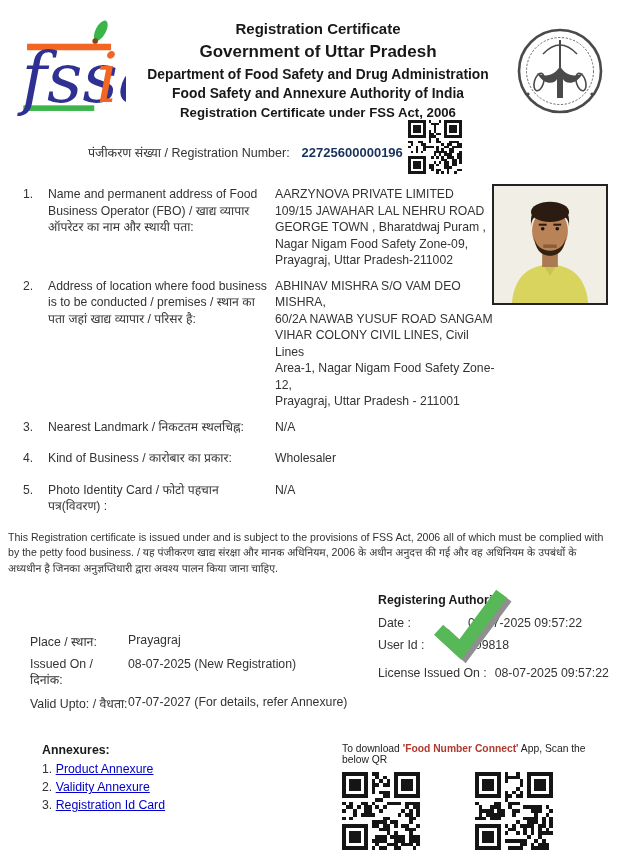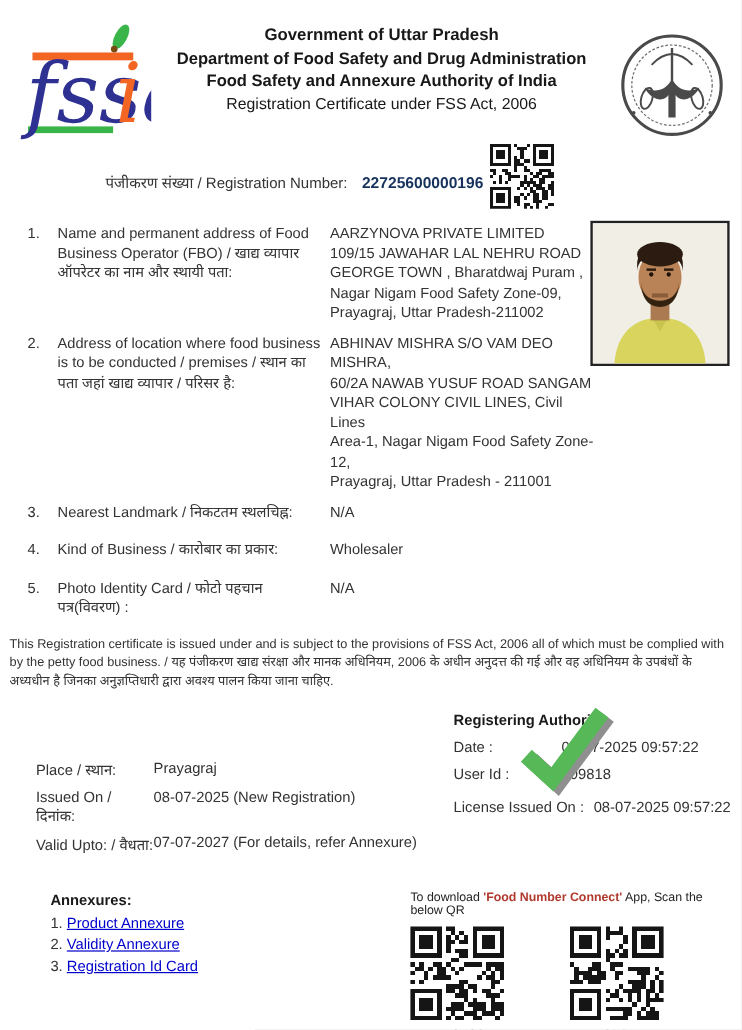--- a/index.html
+++ b/index.html
@@ -5,24 +5,24 @@
   * { margin:0; padding:0; box-sizing:border-box; }
   html,body { background:#e8e8e8; }
   body { font-family:"Liberation Sans","DejaVu Sans",sans-serif; }
   .page { position:relative; width:618px; height:858px; margin:0 auto; background:#ffffff; overflow:hidden; color:#333; }
 
   
   .header { display:flex; padding:12px 8px 0 14px; }
   .logo-box { flex:none; width:112px; height:112px; }
   .titles { flex:1; text-align:center; padding-top:8px; color:#181818; }
   .t1 { font-size:15px; font-weight:bold; margin-bottom:5px; }
-  .t2 { font-size:14px; font-weight:bold; margin-bottom:5px; }
+  .t2 { font-size:17px; font-weight:bold; margin-bottom:5px; }
   .t3 { font-size:13.8px; font-weight:bold; margin-bottom:4px; }
   .t4 { font-size:13.8px; font-weight:bold; margin-bottom:4px; }
-  .t5 { font-size:13.2px; font-weight:normal; }
+  .t5 { font-size:13.2px; font-weight:bold; }
   .seal-box { flex:none; width:100px; height:102px; margin-top:10px; }
 
   
   .reg-row { position:relative; height:58px; margin-top:-4px; }
   .reg-line { position:absolute; top:24px; left:88px; font-size:12.5px; white-space:nowrap; }
   .reg-number { font-weight:bold; color:#16325c; margin-left:12px; font-size:13px; }
   .reg-qr { position:absolute; left:408px; top:0px; width:54px; height:54px; }
 
   
   .items { margin-top:8px; }
@@ -78,20 +78,21 @@
       <svg viewBox="0 0 120 120">
         <rect x="14" y="34" width="90" height="7" fill="#f26522"></rect>
         <rect x="10" y="100" width="76" height="6" fill="#39b54a"></rect>
         <ellipse cx="93" cy="20" rx="5.5" ry="12" fill="#39b54a" transform="rotate(28 93 20)"></ellipse>
         <circle cx="87" cy="31" r="3" fill="#7b4a12"></circle>
         <text x="8" y="96" font-family="'DejaVu Serif',serif" font-style="italic" font-size="74" fill="#2e3192">fssa</text>
         <text x="88" y="96" font-family="'DejaVu Serif',serif" font-style="italic" font-size="74" fill="#f26522">i</text>
       </svg>
     </div>
     <div class="titles">
+      <div class="t1">Registration Certificate</div>
       <div class="t2">Government of Uttar Pradesh</div>
       <div class="t3">Department of Food Safety and Drug Administration</div>
       <div class="t4">Food Safety and Annexure Authority of India</div>
       <div class="t5">Registration Certificate under FSS Act, 2006</div>
     </div>
     <div class="seal-box">
       <svg viewBox="0 0 100 100">
         <circle cx="50" cy="49" r="41" fill="none" stroke="#4a4a4a" stroke-width="2.6"></circle>
         <circle cx="50" cy="49" r="33.5" fill="none" stroke="#6a6a6a" stroke-width="1" stroke-dasharray="2.2 1.6"></circle>
         <path d="M50 18 L50 62" stroke="#4a4a4a" stroke-width="2"></path>

